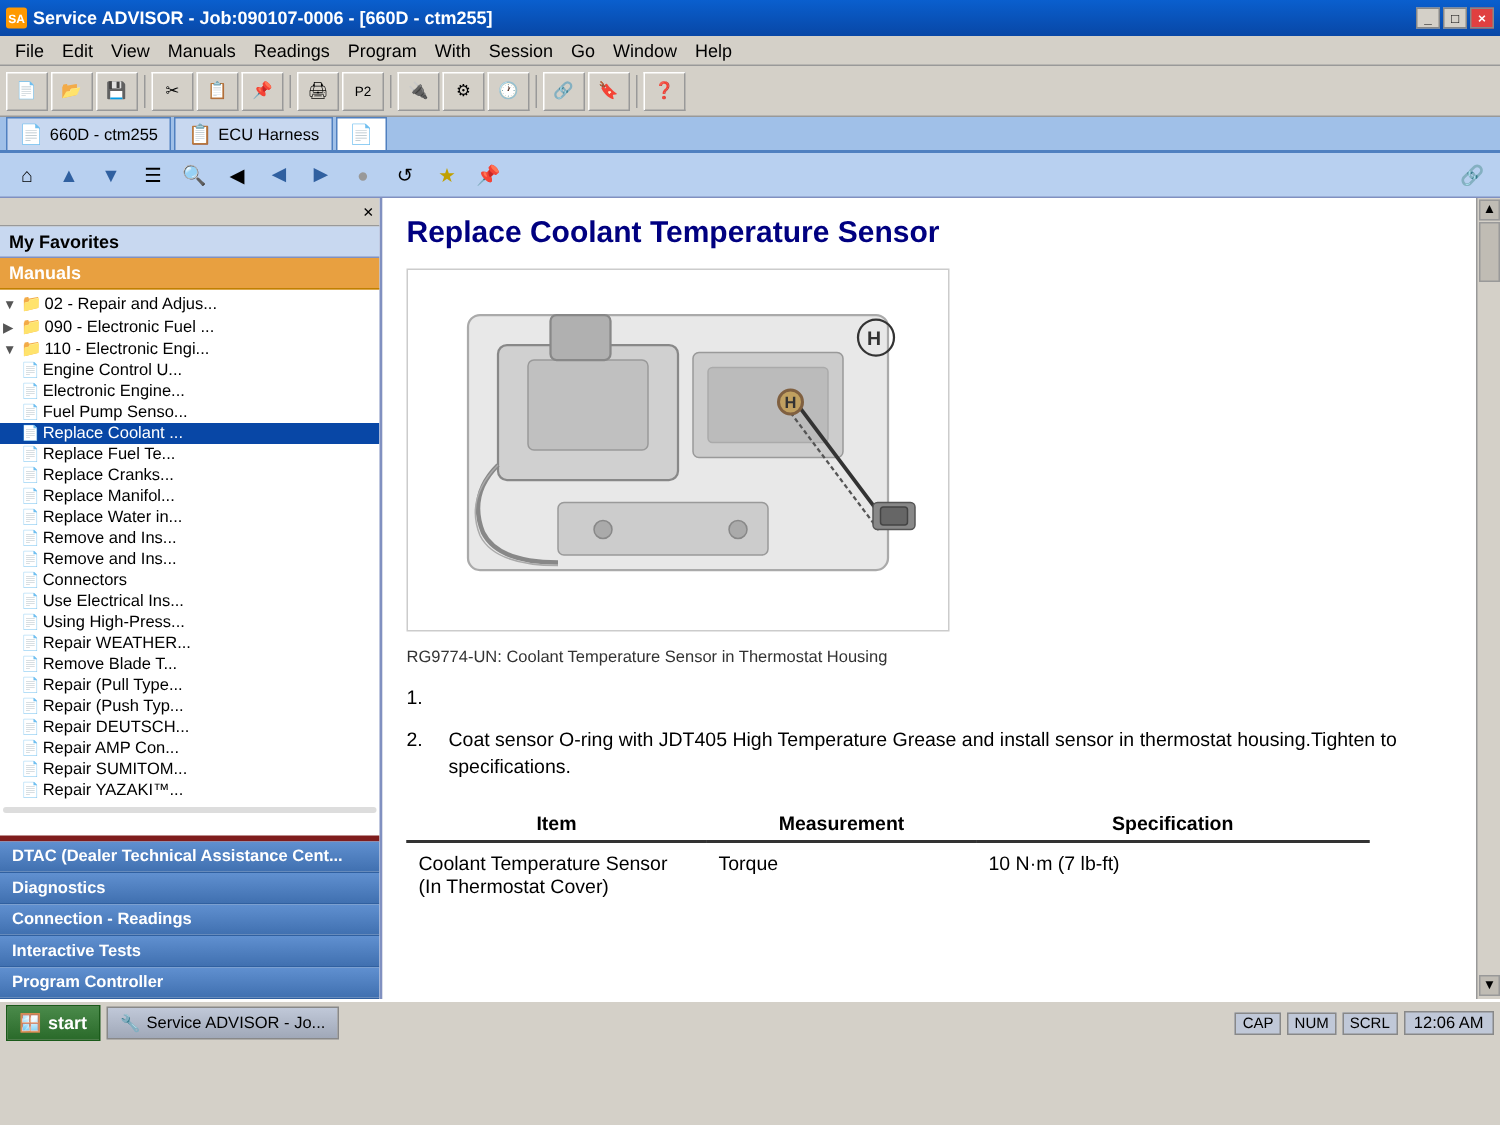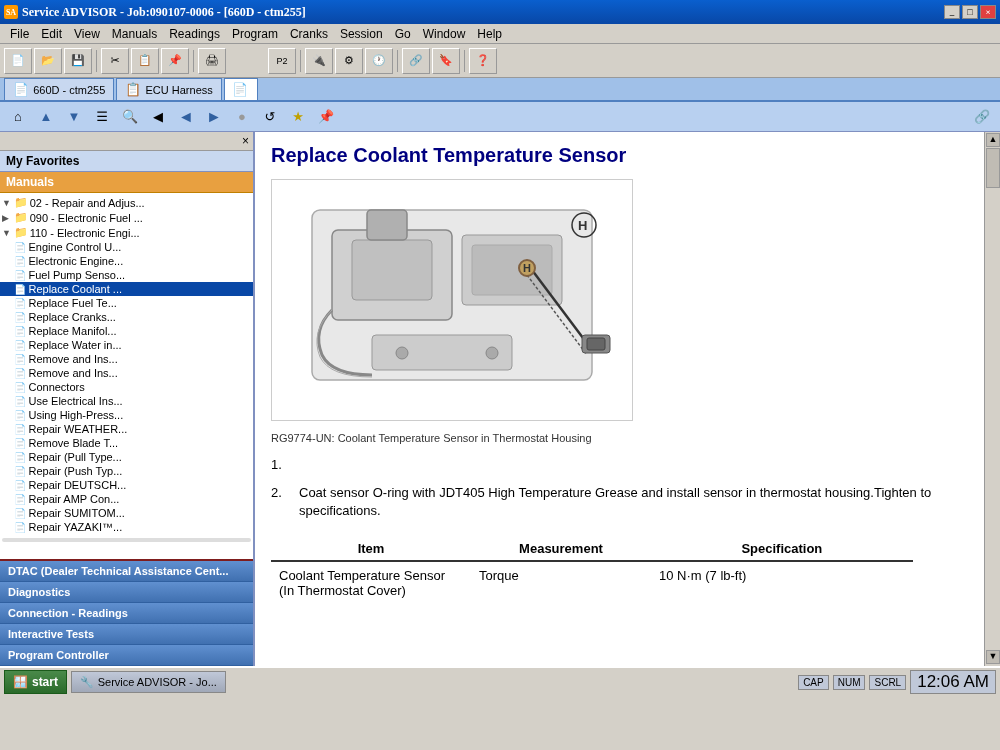--- a/index.html
+++ b/index.html
@@ -9,21 +9,20 @@
     .title-bar {
       background: linear-gradient(to bottom, #0a5fce, #0847a6);
       color: white;
       height: 22px;
       display: flex;
       align-items: center;
       padding: 12px 4px;
       font-size: 12px;
       font-weight: bold;
       justify-content: space-between;
-      font-family: Liberation Serif, serif;
     }
     .title-bar-left { display: flex; align-items: center; gap: 4px; }
     .title-bar-icon { width: 14px; height: 14px; background: #ff9900; border-radius: 2px; display: flex; align-items: center; justify-content: center; font-size: 8px; color: white; }
     .title-bar-buttons { display: flex; gap: 2px; }
     .title-bar-btn {
       width: 16px; height: 14px; background: #d4d0c8; border: 1px solid #888;
       display: flex; align-items: center; justify-content: center; font-size: 9px; cursor: pointer;
       color: #000;
     }
 
@@ -166,21 +165,21 @@
       gap: 2px;
       padding: 1px 2px;
     }
     .tree-expand { width: 10px; font-size: 9px; color: #555; }
     .tree-folder { font-size: 11px; }
     .tree-leaf { font-size: 10px; }
     .tree-label { font-size: 11px; }
 
     
     .bottom-nav {
-      border-top: 2px solid #7f1d1d;
+      border-top: 4px solid #7f1d1d;
     }
     .bottom-nav-item {
       background: linear-gradient(to bottom, #6090d0, #4070b0);
       color: white;
       padding: 4px 8px;
       font-size: 11px;
       font-weight: bold;
       border-bottom: 1px solid #3060a0;
       cursor: pointer;
     }
@@ -281,21 +280,21 @@
     .status-indicator {
       background: #c0c8d8;
       border: 1px solid #888;
       padding: 1px 4px;
       font-size: 10px;
     }
     .clock {
       background: #c0c8d8;
       border: 1px solid #888;
       padding: 1px 6px;
-      font-size: 17px;
+      font-size: 11px;
     }
   </style>
 </head>
 <body>
 
 <div class="title-bar">
   <div class="title-bar-left">
     <div class="title-bar-icon">SA</div>
     <span>Service ADVISOR - Job:090107-0006 - [660D - ctm255]</span>
   </div>
@@ -306,38 +305,38 @@
   </div>
 </div>
 
 <div class="menu-bar">
   <span class="menu-item">File</span>
   <span class="menu-item">Edit</span>
   <span class="menu-item">View</span>
   <span class="menu-item">Manuals</span>
   <span class="menu-item">Readings</span>
   <span class="menu-item">Program</span>
-  <span class="menu-item">Cranks</span>
+  <span class="menu-item">With</span>
   <span class="menu-item">Session</span>
   <span class="menu-item">Go</span>
   <span class="menu-item">Window</span>
   <span class="menu-item">Help</span>
 </div>
 
 <div class="toolbar">
   <div class="toolbar-btn">📄</div>
   <div class="toolbar-btn">📂</div>
   <div class="toolbar-btn">💾</div>
   <div class="toolbar-separator"></div>
   <div class="toolbar-btn">✂</div>
   <div class="toolbar-btn">📋</div>
   <div class="toolbar-btn">📌</div>
   <div class="toolbar-separator"></div>
   <div class="toolbar-btn">🖨</div>
-  <div class="toolbar-btn" style="font-size:9px;margin-left:40px;">P2</div>
+  <div class="toolbar-btn" style="font-size:9px;">P2</div>
   <div class="toolbar-separator"></div>
   <div class="toolbar-btn">🔌</div>
   <div class="toolbar-btn">⚙</div>
   <div class="toolbar-btn">🕐</div>
   <div class="toolbar-separator"></div>
   <div class="toolbar-btn">🔗</div>
   <div class="toolbar-btn">🔖</div>
   <div class="toolbar-separator"></div>
   <div class="toolbar-btn">❓</div>
 </div>

